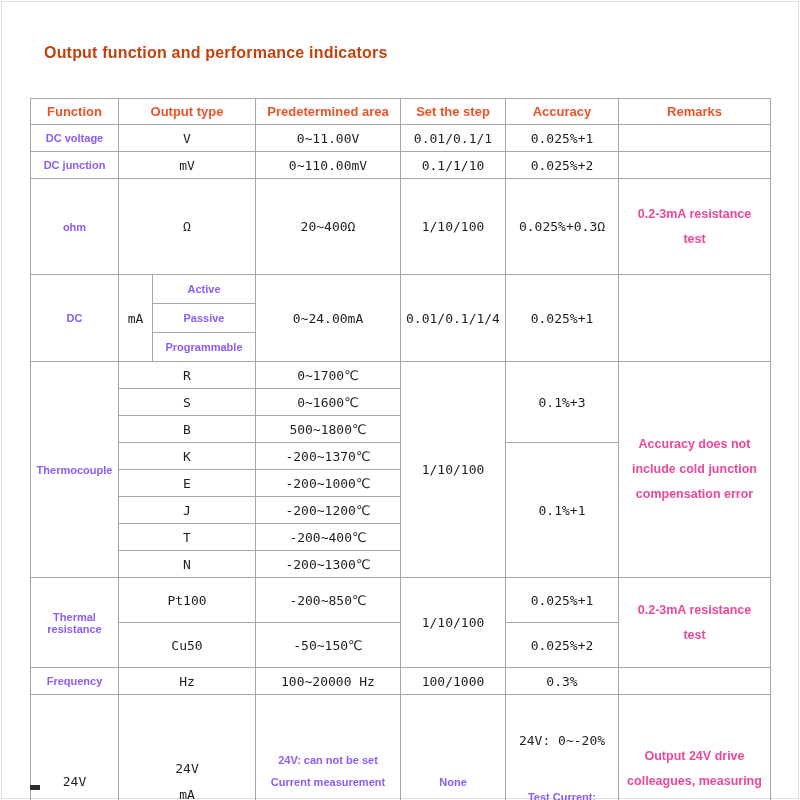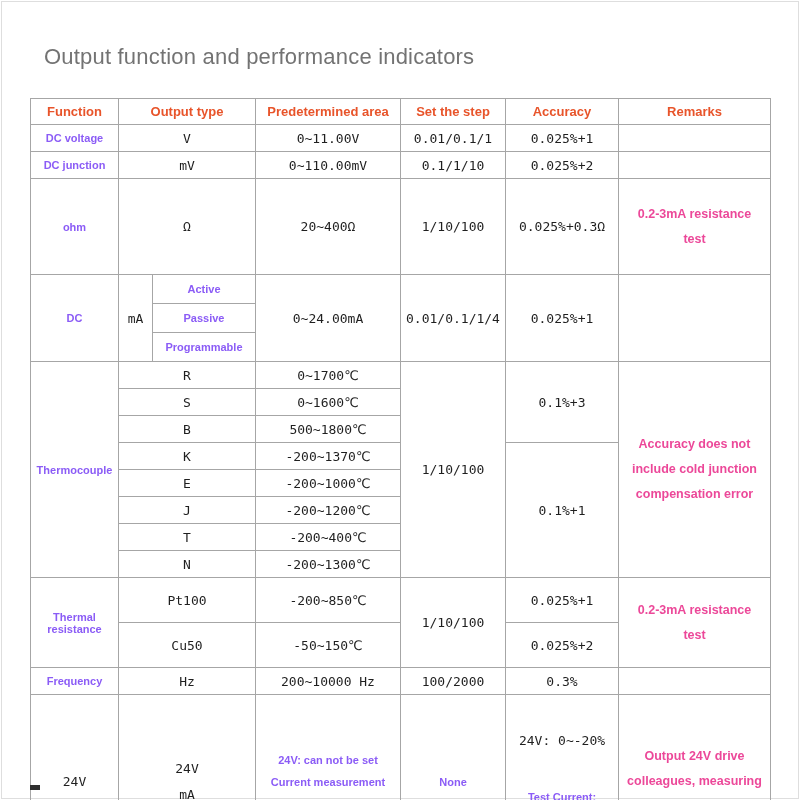--- a/index.html
+++ b/index.html
@@ -3,21 +3,21 @@
 <meta charset="utf-8">
 <style>
   * { margin:0; padding:0; box-sizing:border-box; }
   html,body { width:800px; height:800px; background:#ffffff; }
   body { position:relative; font-family:"Liberation Sans", sans-serif; color:#1f1f1f; }
 
   .frame { position:absolute; inset:1px; border:1px solid #dedede; pointer-events:none; }
 
   .title {
     position:absolute; left:44px; top:44px;
-    font-size:22px; font-weight:normal; color:#737373;
+    font-size:16px; font-weight:bold; color:#c2410c;
     letter-spacing:0.2px;
   }
 
   table.spec {
     position:absolute; left:30px; top:98px; width:740px;
     border-collapse:collapse; table-layout:fixed;padding-left:20px;
   }
   .spec th, .spec td {
     border:1px solid #a6a6a6;
     text-align:center; vertical-align:middle;
@@ -175,22 +175,22 @@
   </tr>
   <tr class="h45">
     <td colspan="2" class="val tshift">Cu50</td>
     <td class="val">-50~150℃</td>
     <td class="val">0.025%+2</td>
   </tr>
 
   <tr class="h27">
     <td class="lbl nw">Frequency</td>
     <td colspan="2" class="val tshift">Hz</td>
-    <td class="val">200~10000 Hz</td>
-    <td class="val">100/2000</td>
+    <td class="val">100~20000 Hz</td>
+    <td class="val">100/1000</td>
     <td class="val">0.3%</td>
     <td></td>
   </tr>
 
   <tr class="h84">
     <td class="val">24V</td>
     <td colspan="2" class="val tshift pre lh2">24V
 mA</td>
     <td class="lbl left pre lh2">24V: can not be set
 Current measurement

